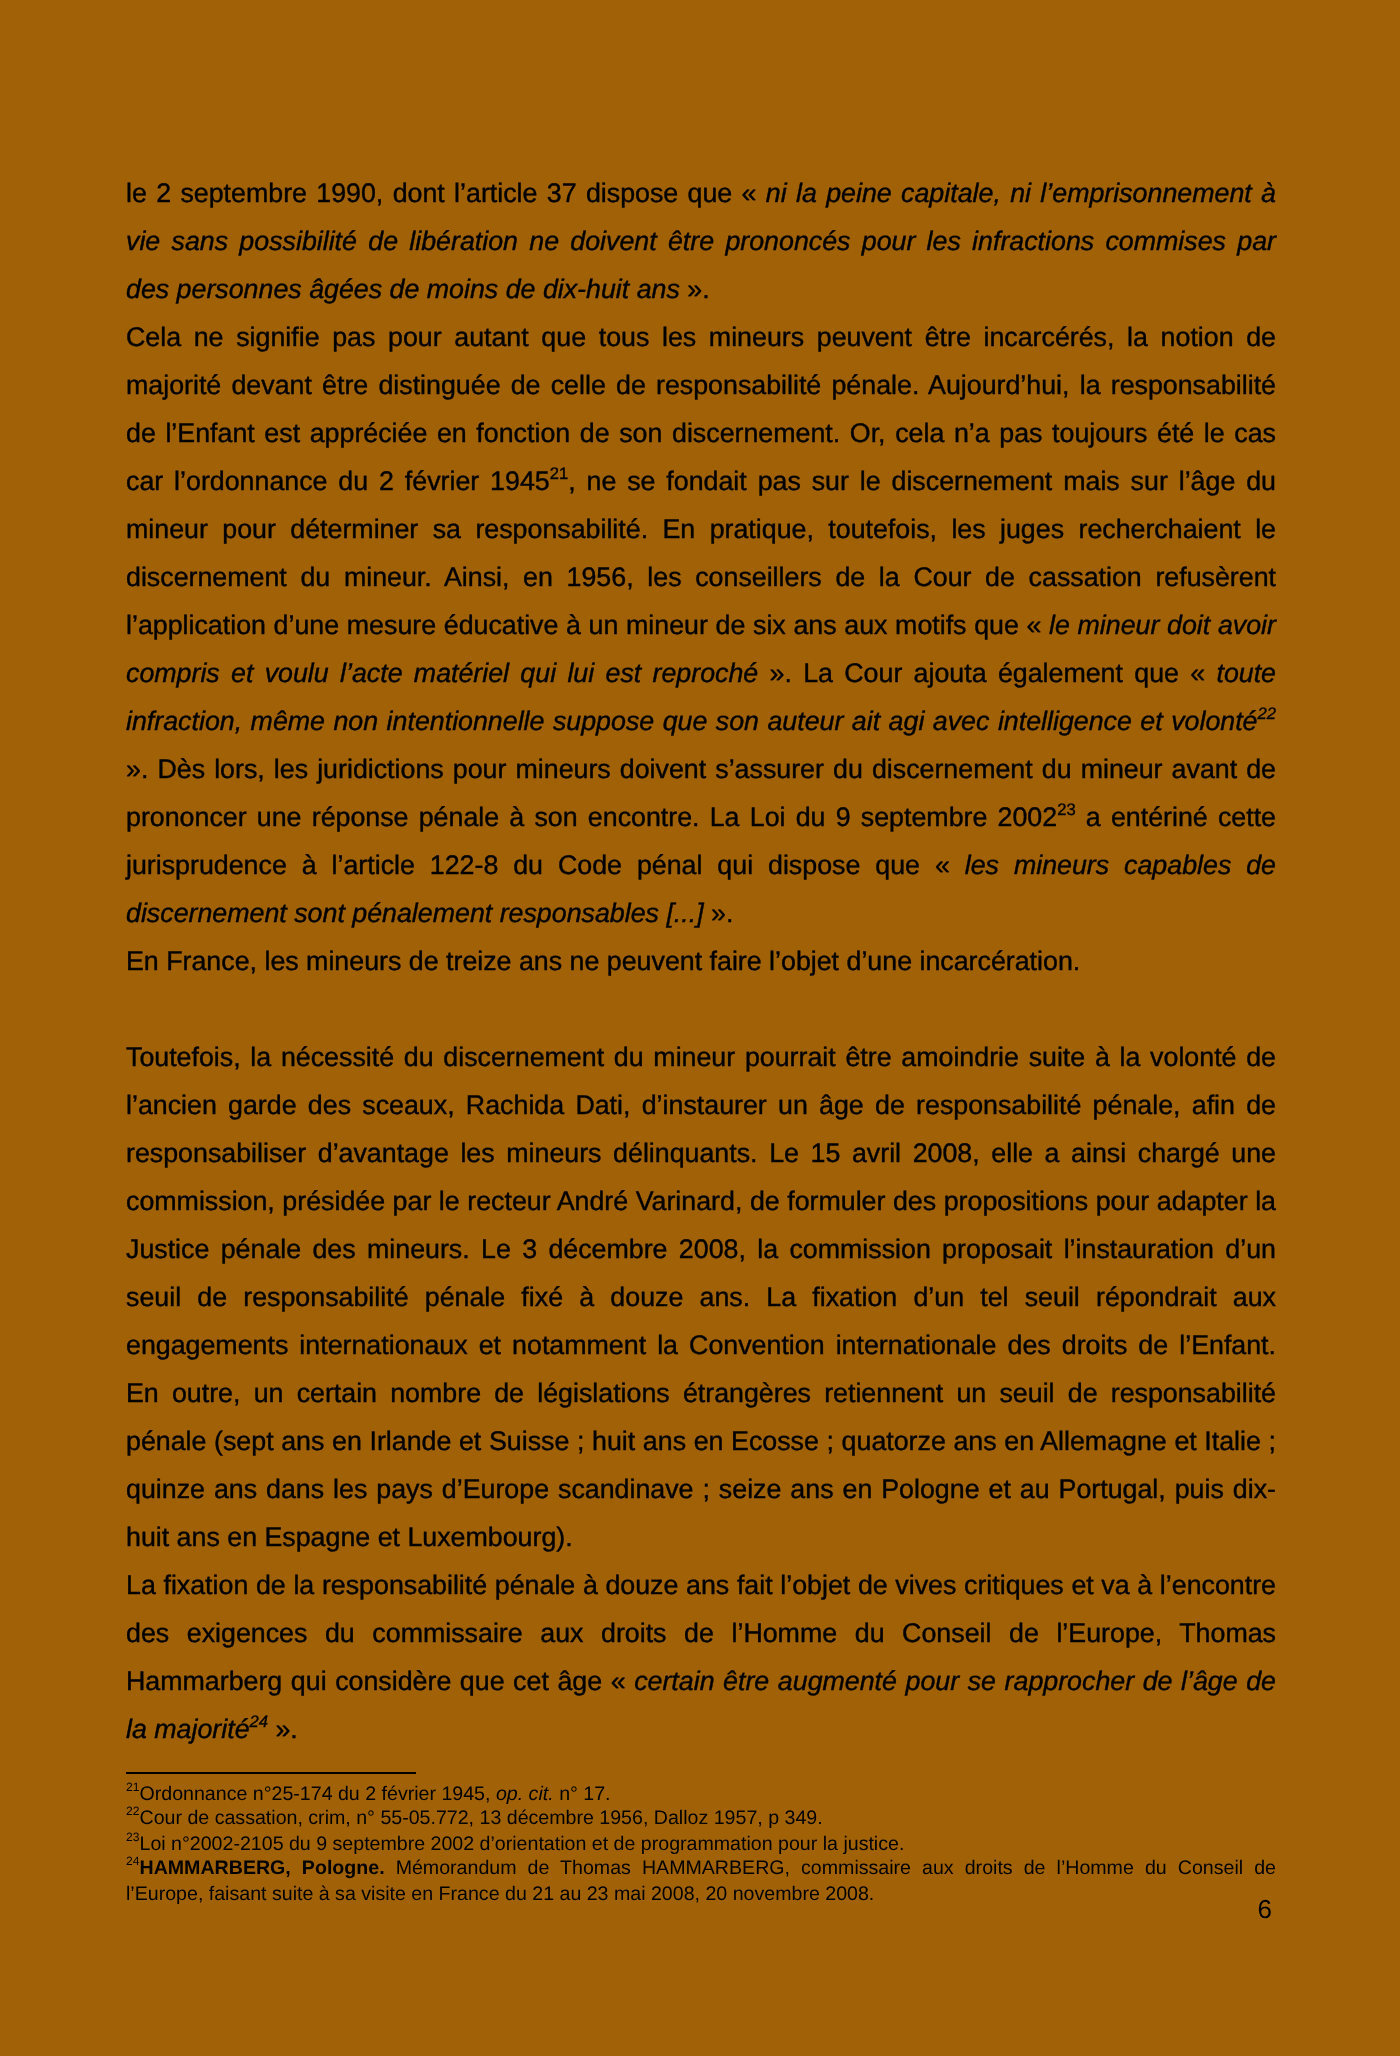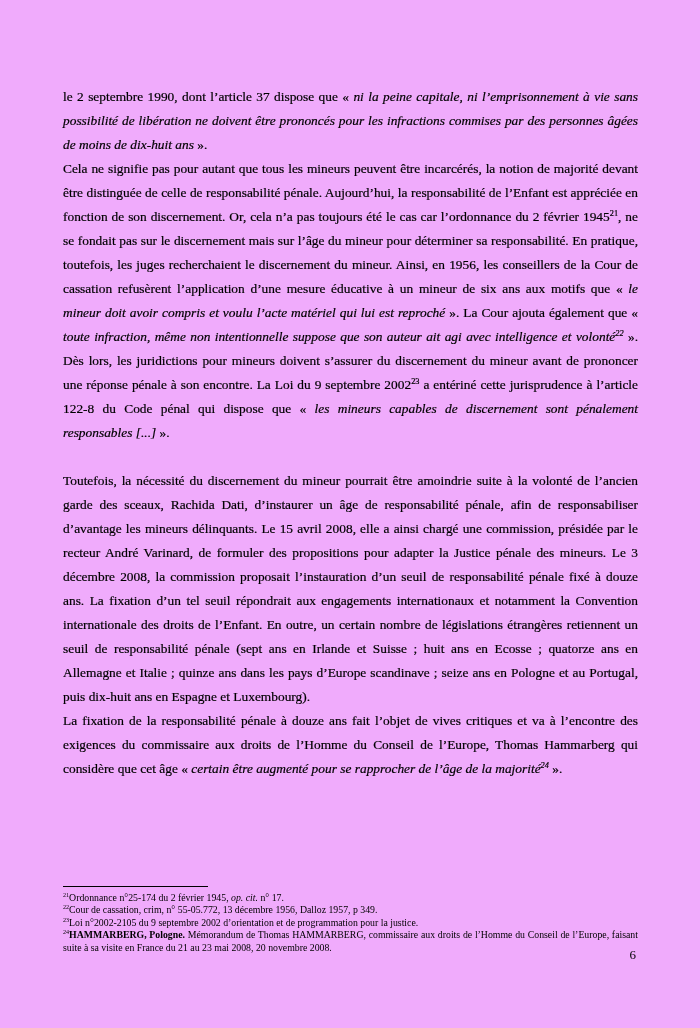--- a/index.html
+++ b/index.html
@@ -4,22 +4,22 @@
 <style>
   html, body {
     margin: 0;
     padding: 0;
     background: #ffffff;
   }
   .page {
     position: relative;
     width: 700px;
     height: 1028px;
-    background: #f0abfc;
-    font-family: Liberation Serif, serif;
+    background: #a16207;
+    font-family: Liberation Sans, sans-serif;
     color: #000000;
     overflow: hidden;
   }
   .body-text {
     position: absolute;
     left: 63px;
     top: 85px;
     width: 575px;
     font-size: 13.4px;
     line-height: 24px;
@@ -64,20 +64,21 @@
 <body>
 
 <div class="page">
 
   <main class="body-text">
 
     <p class="para"><span>le 2 septembre 1990, dont l’article 37 dispose que « </span><em>ni la peine capitale, ni l’emprisonnement à vie sans possibilité de libération ne doivent être prononcés pour les infractions commises par des personnes âgées de moins de dix-huit ans</em><span> ».</span></p>
 
     <p class="para"><span>Cela ne signifie pas pour autant que tous les mineurs peuvent être incarcérés, la notion de majorité devant être distinguée de celle de responsabilité pénale. Aujourd’hui, la responsabilité de l’Enfant est appréciée en fonction de son discernement. Or, cela n’a pas toujours été le cas car l’ordonnance du 2 février 1945</span><sup>21</sup><span>, ne se fondait pas sur le discernement mais sur l’âge du mineur pour déterminer sa responsabilité. En pratique, toutefois, les juges recherchaient le discernement du mineur. Ainsi, en 1956, les conseillers de la Cour de cassation refusèrent l’application d’une mesure éducative à un mineur de six ans aux motifs que « </span><em>le mineur doit avoir compris et voulu l’acte matériel qui lui est reproché</em><span> ». La Cour ajouta également que « </span><em>toute infraction, même non intentionnelle suppose que son auteur ait agi avec intelligence et volonté</em><sup class="it">22</sup><span> ». Dès lors, les juridictions pour mineurs doivent s’assurer du discernement du mineur avant de prononcer une réponse pénale à son encontre. La Loi du 9 septembre 2002</span><sup>23</sup><span> a entériné cette jurisprudence à l’article 122-8 du Code pénal qui dispose que « </span><em>les mineurs capables de discernement sont pénalement responsables [...]</em><span> ».</span></p>
 
+    <p class="para"><span>En France, les mineurs de treize ans ne peuvent faire l’objet d’une incarcération.</span></p>
 
     <div class="para-gap"></div>
 
     <p class="para"><span>Toutefois, la nécessité du discernement du mineur pourrait être amoindrie suite à la volonté de l’ancien garde des sceaux, Rachida Dati, d’instaurer un âge de responsabilité pénale, afin de responsabiliser d’avantage les mineurs délinquants. Le 15 avril 2008, elle a ainsi chargé une commission, présidée par le recteur André Varinard, de formuler des propositions pour adapter la Justice pénale des mineurs. Le 3 décembre 2008, la commission proposait l’instauration d’un seuil de responsabilité pénale fixé à douze ans. La fixation d’un tel seuil répondrait aux engagements internationaux et notamment la Convention internationale des droits de l’Enfant. En outre, un certain nombre de législations étrangères retiennent un seuil de responsabilité pénale (sept ans en Irlande et Suisse ; huit ans en Ecosse ; quatorze ans en Allemagne et Italie ; quinze ans dans les pays d’Europe scandinave ; seize ans en Pologne et au Portugal, puis dix-huit ans en Espagne et Luxembourg).</span></p>
 
     <p class="para"><span>La fixation de la responsabilité pénale à douze ans fait l’objet de vives critiques et va à l’encontre des exigences du commissaire aux droits de l’Homme du Conseil de l’Europe, Thomas Hammarberg qui considère que cet âge « </span><em>certain être augmenté pour se rapprocher de l’âge de la majorité</em><sup class="it">24</sup><span> ».</span></p>
 
   </main>
 
   <section class="footnotes">

